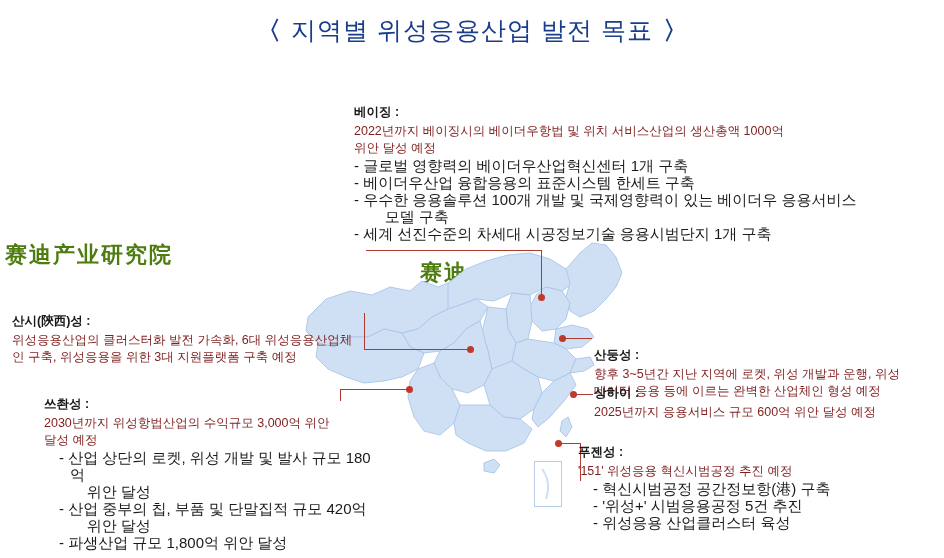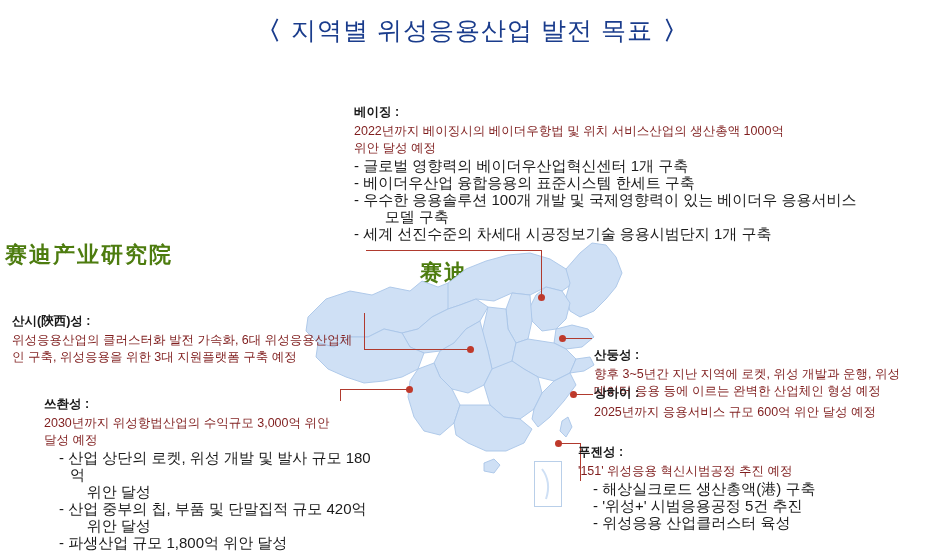--- a/index.html
+++ b/index.html
@@ -245,19 +245,19 @@
 
   <div class="block b-shanghai indent-block">
     <div class="head">상하이 :</div>
     <div class="body">2025년까지 응용서비스 규모 600억 위안 달성 예정</div>
   </div>
 
   <div class="block b-fujian indent-block">
     <div class="head">푸젠성 :</div>
     <div class="body">'151' 위성응용 혁신시범공정 추진 예정</div>
     <ul class="bullets">
-      <li>- 해상실크로드 생산총액(港) 구축</li>
+      <li>- 혁신시범공정 공간정보항(港) 구축</li>
       <li>- '위성+' 시범응용공정 5건 추진</li>
       <li>- 위성응용 산업클러스터 육성</li>
     </ul>
   </div>
 
 </div>
 
 </body></html>

